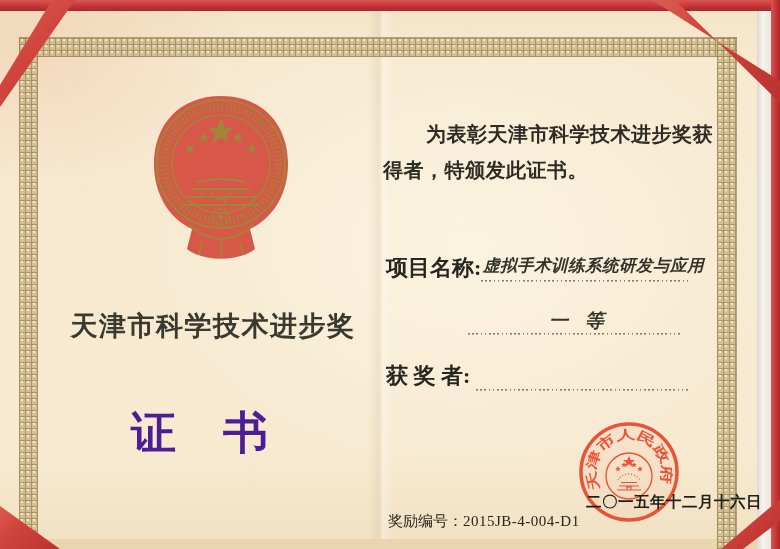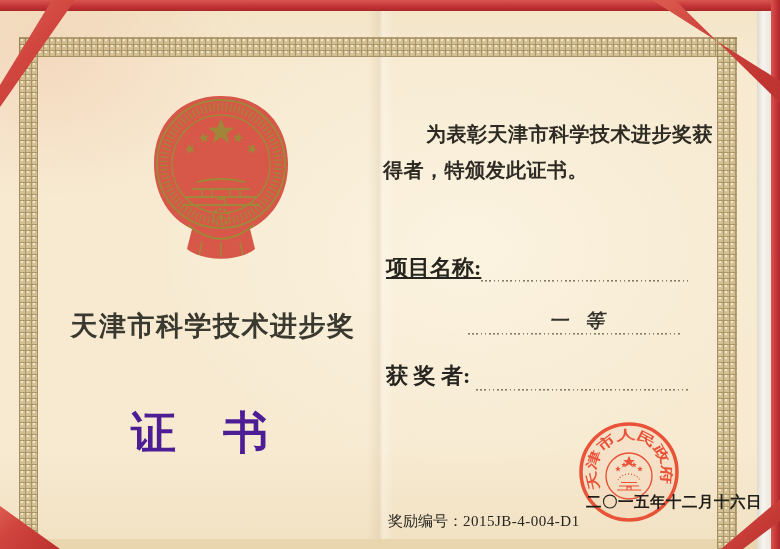--- a/index.html
+++ b/index.html
@@ -63,21 +63,21 @@
   
   .intro{position:absolute;left:383px;top:116px;width:330px;z-index:7;color:var(--ink);
     font-size:20px;font-weight:700;line-height:36px;letter-spacing:.5px;}
   .intro .l1{text-indent:2em;text-align:right;}
   .field-label{position:absolute;z-index:7;font-size:22px;font-weight:700;color:#26251f;white-space:nowrap;}
   .field-value{position:absolute;z-index:7;font-size:16.5px;font-style:italic;font-weight:600;
     color:#33322a;white-space:nowrap;letter-spacing:.5px;}
   .dotline{position:absolute;height:3px;z-index:7;
     background-image:repeating-linear-gradient(90deg,var(--dot_line) 0 1.6px,rgba(0,0,0,0) 1.6px 4.2px);
     background-size:auto 1.6px;background-repeat:repeat-x;background-position:0 1px;}
-  .lbl1{left:386px;top:253px;text-decoration:underline;} .val1{left:483px;top:255px;} .ln1{left:481px;top:279px;width:208px;}
+  .lbl1{left:386px;top:253px;} .val1{left:483px;top:255px;} .ln1{left:481px;top:279px;width:208px;}
   .lbl2{left:386px;top:307px;} .val2{left:549px;top:308px;font-size:19px;letter-spacing:6px;} .ln2{left:468px;top:332px;width:212px;}
   .lbl3{left:386px;top:361px;} .val3{left:479px;top:363px;} .ln3{left:476px;top:388px;width:214px;}
 
   .seal{position:absolute;left:577px;top:420px;width:104px;height:104px;z-index:7;opacity:.93;}
   .issue-date{position:absolute;left:546px;top:492px;z-index:8;font-size:15.5px;color:#1f1e19;
     letter-spacing:.5px;white-space:nowrap;font-weight:600;margin-left:40px;}
   .serial{position:absolute;left:388px;top:512px;z-index:8;font-size:15px;color:#26251f;white-space:nowrap;}
   .serial .num{letter-spacing:.5px;}
 </style>
 </head>
@@ -149,20 +149,21 @@
 
   <div class="award-title">天津市科学技术进步奖</div>
   <div class="cert-title">证书</div>
 
   <div class="intro">
     <div class="l1">为表彰天津市科学技术进步奖获</div>
     <div class="l2">得者，特颁发此证书。</div>
   </div>
 
   <div class="field-label lbl1">项目名称:</div>
+  <div class="field-value val1">虚拟手术训练系统研发与应用</div>
   <div class="dotline ln1"></div>
 
   <div class="field-value val2">一 等</div>
   <div class="dotline ln2"></div>
 
   <div class="field-label lbl3">获 奖 者:</div>
   <div class="dotline ln3"></div>
 
   <svg class="seal" viewBox="0 0 104 104">
     <defs>

